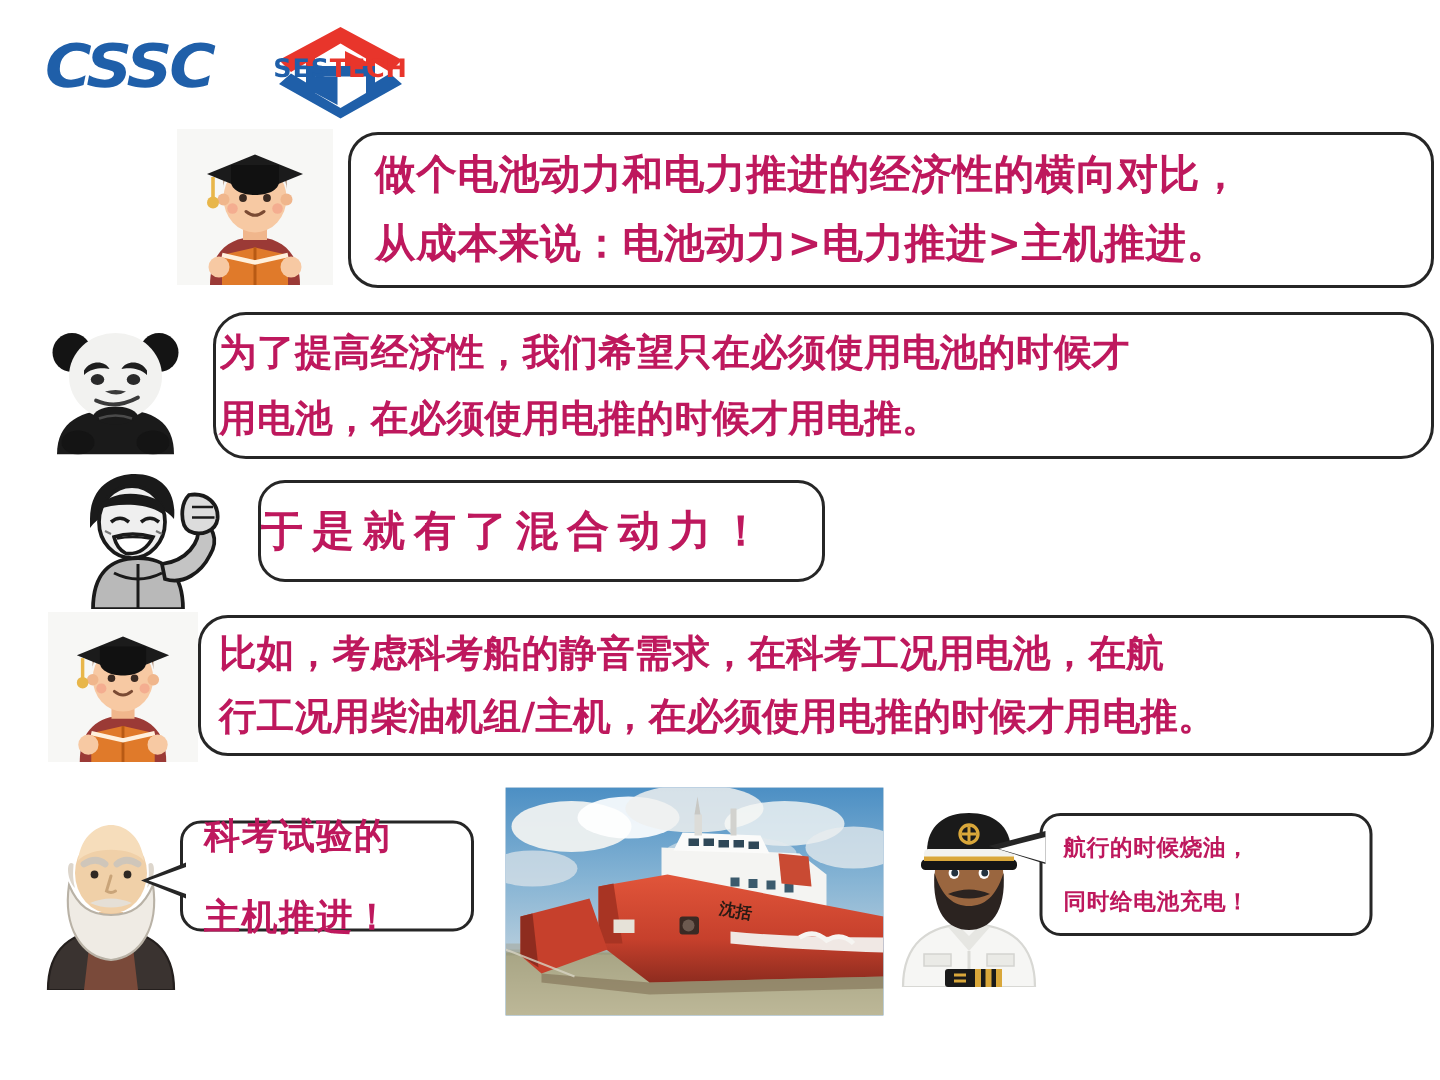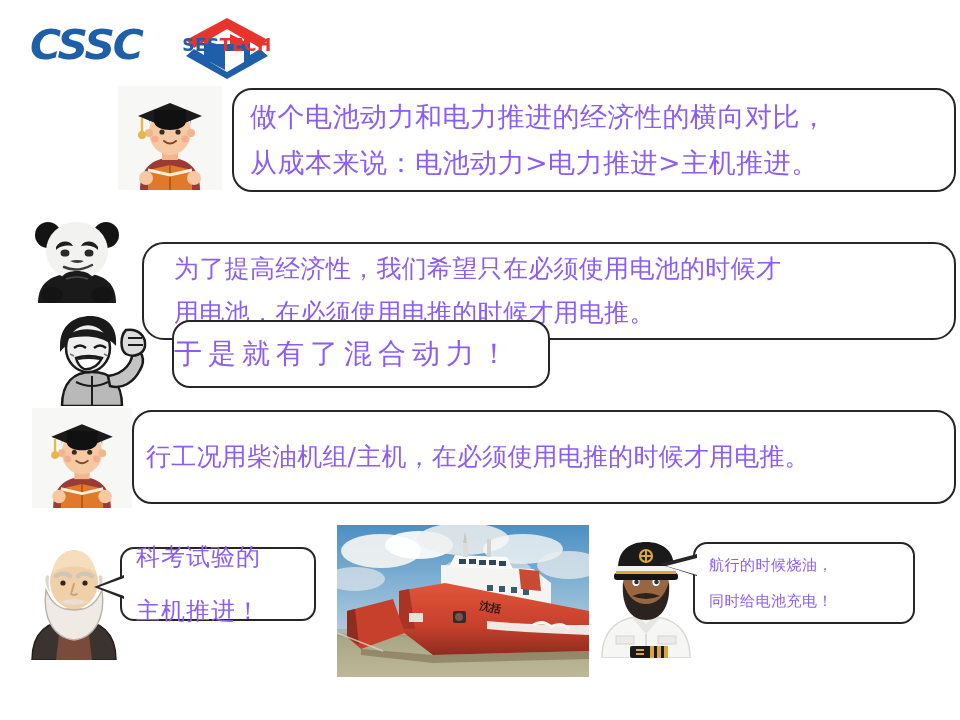--- a/index.html
+++ b/index.html
@@ -51,31 +51,31 @@
     box-sizing: border-box;
     background: #ffffff;
     border: 2px solid #262626;
     border-radius: 22px;
     display: flex;
     flex-direction: column;
     justify-content: center;
   }
   .bubble .line {
     font-family: "DejaVu Sans", "Liberation Sans", sans-serif;
-    font-weight: 400;
-    color: #8b5cf6;
+    font-weight: 700;
+    color: #be185d;
     white-space: nowrap;
   }
 
   
   #bubble1 { left: 232px; top: 88px; width: 724px; height: 104px; padding: 6px 16px; border-radius: 20px; }
   #bubble1 .line { font-size: 27px; line-height: 46px; letter-spacing: 0.5px; }
 
   
-  #bubble2 { left: 142px; top: 208px; width: 814px; height: 98px; padding: 4px 30px; border-radius: 22px; margin-top: 34px; }
+  #bubble2 { left: 142px; top: 208px; width: 814px; height: 98px; padding: 4px 2px; border-radius: 22px; }
   #bubble2 .line { font-size: 25px; line-height: 44px; letter-spacing: 0.3px; }
 
   
   #bubble3 { left: 172px; top: 320px; width: 378px; height: 68px; padding: 2px 0; border-radius: 18px; }
   #bubble3 .line { font-size: 28px; line-height: 60px; letter-spacing: 6px; }
 
   
   #bubble4 { left: 132px; top: 410px; width: 824px; height: 94px; padding: 4px 12px; border-radius: 20px; }
   #bubble4 .line { font-size: 25px; line-height: 42px; letter-spacing: 0.2px; }
 
@@ -452,20 +452,21 @@
   <div class="bubble" id="bubble2">
     <div class="line">为了提高经济性，我们希望只在必须使用电池的时候才</div>
     <div class="line">用电池，在必须使用电推的时候才用电推。</div>
   </div>
 
   <div class="bubble" id="bubble3">
     <div class="line">于是就有了混合动力！</div>
   </div>
 
   <div class="bubble" id="bubble4">
+    <div class="line">比如，考虑科考船的静音需求，在科考工况用电池，在航</div>
     <div class="line">行工况用柴油机组/主机，在必须使用电推的时候才用电推。</div>
   </div>
 
   <div class="bubble" id="bubble5">
     <div class="line">科考试验的</div>
     <div class="line">主机推进！</div>
   </div>
 
   <div class="bubble" id="bubble6">
     <div class="line">航行的时候烧油，</div>

